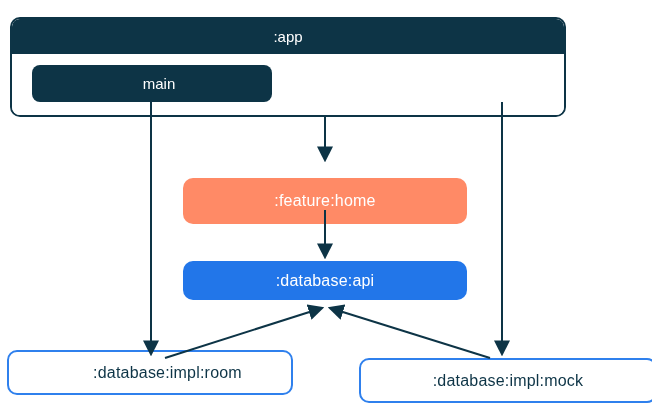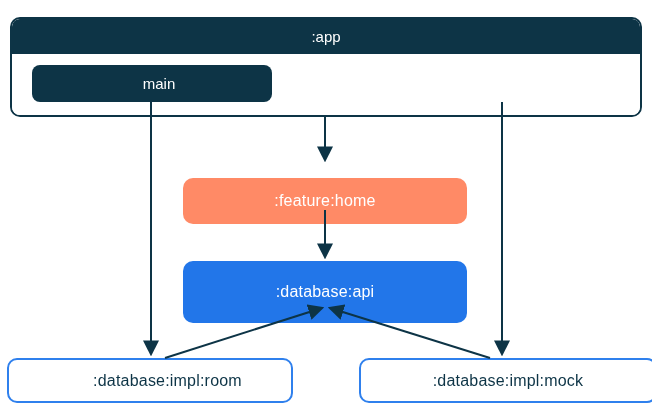--- a/index.html
+++ b/index.html
@@ -34,21 +34,21 @@
     align-items: center;
     justify-content: center;
     font-size: 16px;
     letter-spacing: 0.2px;
   }
 
   
   .app-container {
     position: absolute;
     left: 10px; top: 17px;
-    width: 632px; height: 100px;
+    width: 556px; height: 100px;
     background: #ffffff;
     border: 2px solid var(--navy, #0D3446);
     border-radius: 10px;
     z-index: 1;
     overflow: hidden;
   }
   .app-header {
     height: 35px;
     background: var(--navy, #0D3446);
     color: var(--text_light, #ffffff);
@@ -91,34 +91,34 @@
     left: 183px; top: 164px;
     width: 284px; height: 46px;
     background: var(--orange, #FF8A66);
     color: var(--text_light, #ffffff);
     border-radius: 10px;
     z-index: 2;
     margin-top: 14px;
   }
   .database-api {
     left: 183px; top: 261px;
-    width: 284px; height: 62px;
+    width: 284px; height: 39px;
     background: var(--blue, #2276E9);
     color: var(--text_light, #ffffff);
     border-radius: 10px;
     z-index: 2;
   }
   .impl-box {
     background: #ffffff;
     border: 2px solid var(--box_border_blue, #2F80ED);
     color: var(--navy, #0D3446);
     border-radius: 10px;
     z-index: 2;
   }
-  .impl-room { left: 7px;  top: 358px; width: 286px; height: 45px; padding-left: 35px; }
+  .impl-room { left: 7px;  top: 350px; width: 286px; height: 45px; padding-left: 35px; }
   .impl-mock { left: 359px; top: 358px; width: 298px; height: 45px; }
 </style>
 </head>
 <body>
 
 <div class="stage">
 
   <svg class="edges" viewBox="0 0 652 412">
     <defs>
       <marker id="arrow" viewBox="0 0 10 10" refX="8.5" refY="5" markerWidth="8" markerHeight="8" orient="auto-start-reverse">

